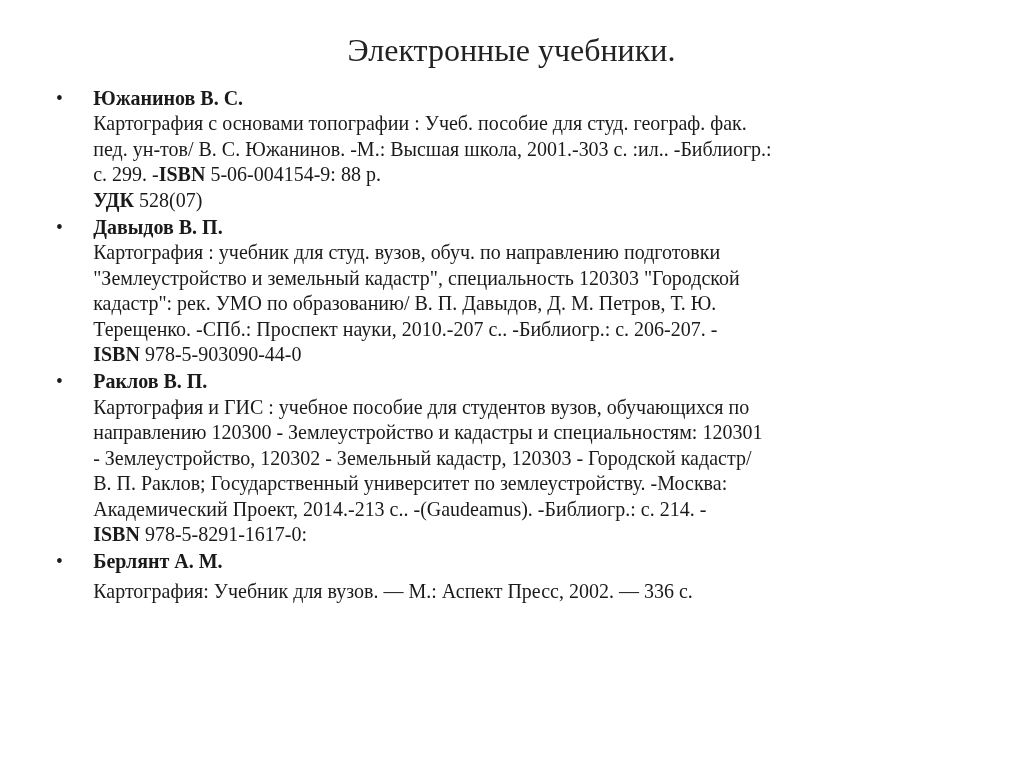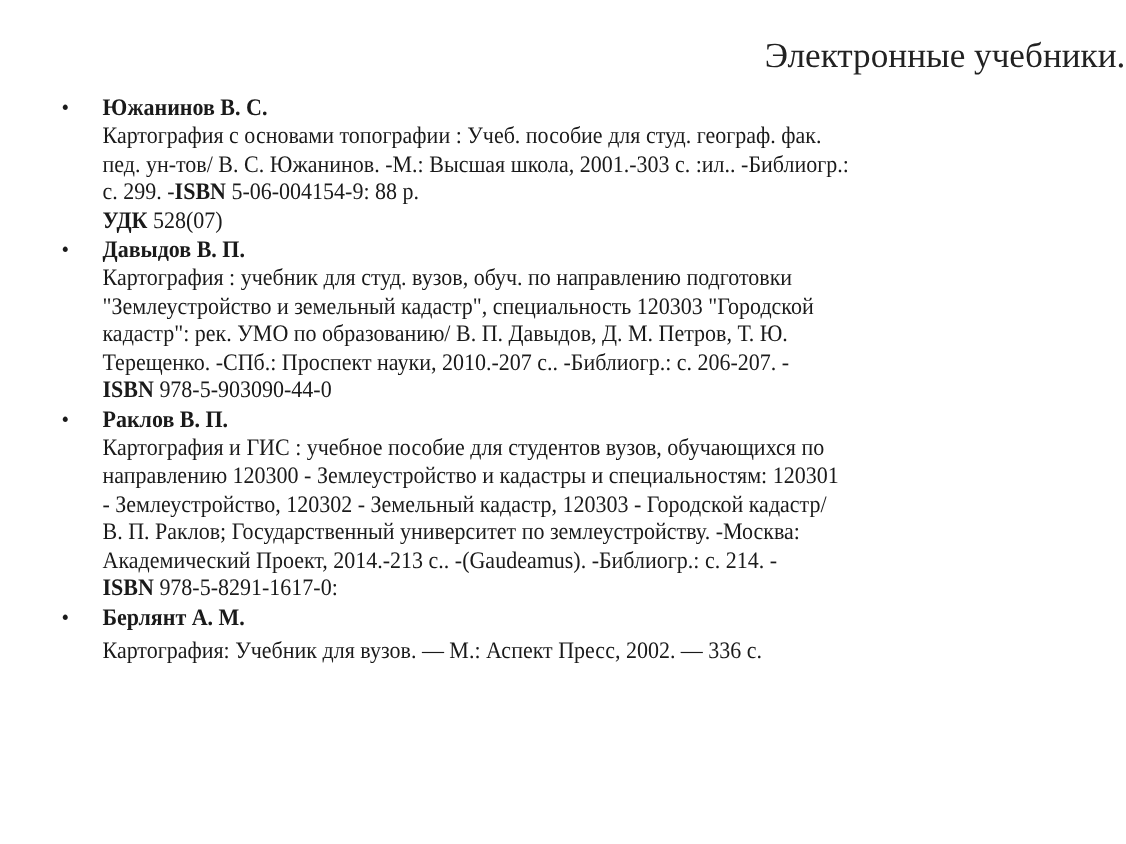--- a/index.html
+++ b/index.html
@@ -3,21 +3,21 @@
   <meta charset="utf-8">
   <style>
     html, body { margin: 0; padding: 0; background: #ffffff; }
     body {
       width: 1024px; height: 767px; overflow: hidden; position: relative;
       font-family: "Liberation Serif", "DejaVu Serif", serif;
       color: #1a1a1a;
     }
     .title {
       position: absolute; left: 0; top: 30px; width: 1023px;
-      text-align: right; font-size: 32px; line-height: 40px; color: #222;
+      text-align: center; font-size: 32px; line-height: 40px; color: #222;
       letter-spacing: 0px;
     }
     .list {
       position: absolute; left: 56px; top: 86px; width: 940px;
       margin: 0; padding: 0; list-style: none;
     }
     .item {
       position: relative; padding-left: 40px; font-size: 21.5px; line-height: 25.4px;
       margin-bottom: 2px;
       transform-origin: left top;

